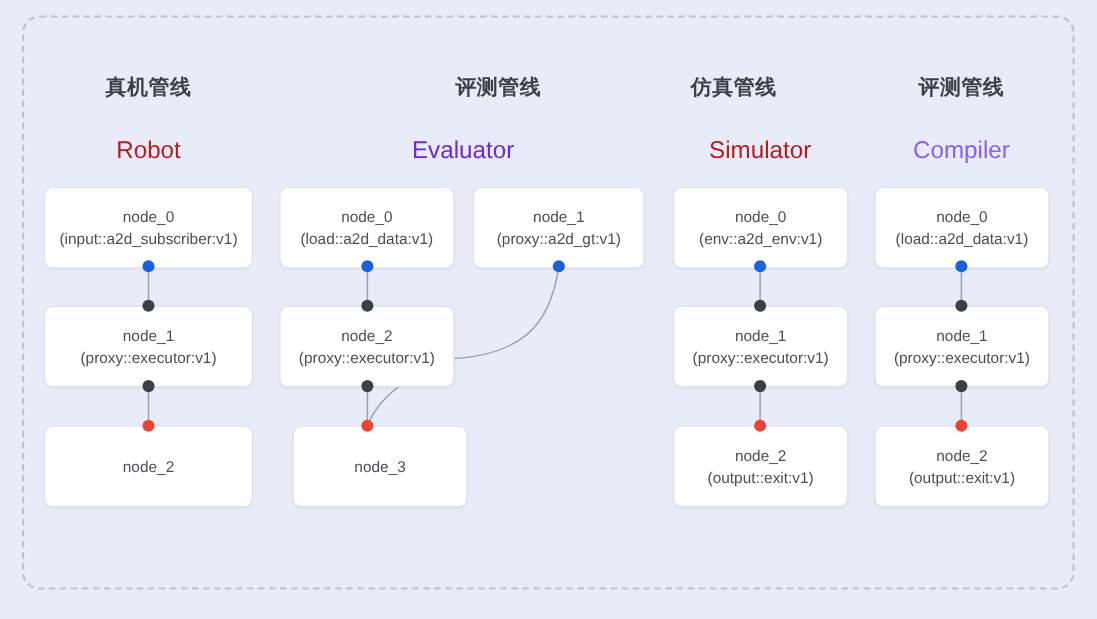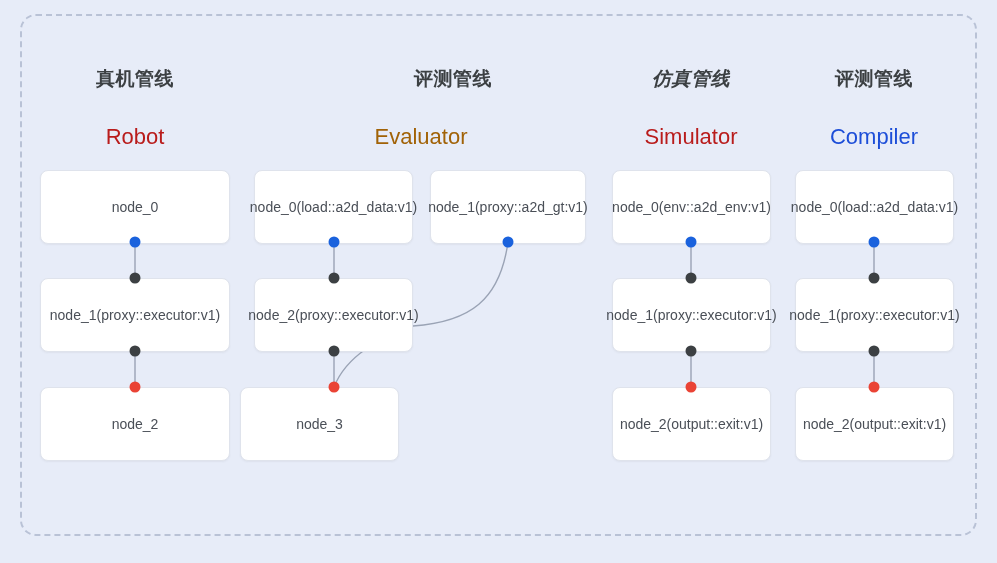--- a/index.html
+++ b/index.html
@@ -58,21 +58,21 @@
   }
 
   
   .node {
     position: absolute;
     background: #ffffff;
     border: 1px solid #dfe3ec;
     border-radius: 8px;
     box-sizing: border-box;
     display: flex;
-    flex-direction: row;
+    flex-direction: column;
     align-items: center;
     justify-content: center;
     box-shadow: 0 1px 2px rgba(60, 64, 67, 0.06);
     z-index: 3;
   }
   .node-title {
     font-size: 14px;
     color: #4a4f57;
     line-height: 20px;
     white-space: nowrap;
@@ -124,50 +124,51 @@
       <line x1="691" y1="242" x2="691" y2="278" stroke="#9aa3b5" stroke-width="1.4"></line>
       <line x1="691" y1="351" x2="691" y2="387" stroke="#9aa3b5" stroke-width="1.4"></line>
       <line x1="874" y1="242" x2="874" y2="278" stroke="#9aa3b5" stroke-width="1.4"></line>
       <line x1="874" y1="351" x2="874" y2="387" stroke="#9aa3b5" stroke-width="1.4"></line>
     </svg>
 
   <div id="titles">
       <div class="col-title-cn" style="left: 135px; top: 66px;">真机管线</div>
       <div class="col-title-en" style="left: 135px; top: 124px; color: #b91c1c;">Robot</div>
       <div class="col-title-cn" style="left: 431px; top: 66px; margin-left: 22px;">评测管线</div>
-      <div class="col-title-en" style="left: 421px; top: 124px; color: #a16207;">Evaluator</div>
-      <div class="col-title-cn" style="left: 691px; top: 66px; font-style: italic;">仿真管线</div>
+      <div class="col-title-en" style="left: 421px; top: 124px; color: #6d28d9;">Evaluator</div>
+      <div class="col-title-cn" style="left: 667px; top: 66px;">仿真管线</div>
       <div class="col-title-en" style="left: 691px; top: 124px; color: #b91c1c;">Simulator</div>
       <div class="col-title-cn" style="left: 874px; top: 66px;">评测管线</div>
-      <div class="col-title-en" style="left: 874px; top: 124px; color: #1d4ed8;">Compiler</div>
+      <div class="col-title-en" style="left: 874px; top: 124px; color: #8b5cf6;">Compiler</div>
     </div>
   <div id="nodes">
       <div class="node" style="left: 40px; top: 170px; width: 190px; height: 74px;">
         <div class="node-title">node_0</div>
+        <div class="node-sub">(input::a2d_subscriber:v1)</div>
       </div>
       <div class="node" style="left: 40px; top: 278px; width: 190px; height: 74px;">
         <div class="node-title">node_1</div>
         <div class="node-sub">(proxy::executor:v1)</div>
       </div>
       <div class="node" style="left: 40px; top: 387px; width: 190px; height: 74px;">
         <div class="node-title">node_2</div>
       </div>
       <div class="node" style="left: 254px; top: 170px; width: 159px; height: 74px;">
         <div class="node-title">node_0</div>
         <div class="node-sub">(load::a2d_data:v1)</div>
       </div>
       <div class="node" style="left: 430px; top: 170px; width: 156px; height: 74px;">
         <div class="node-title">node_1</div>
         <div class="node-sub">(proxy::a2d_gt:v1)</div>
       </div>
       <div class="node" style="left: 254px; top: 278px; width: 159px; height: 74px;">
         <div class="node-title">node_2</div>
         <div class="node-sub">(proxy::executor:v1)</div>
       </div>
-      <div class="node" style="left: 240px; top: 387px; width: 159px; height: 74px; align-items: center;">
+      <div class="node" style="left: 266px; top: 387px; width: 159px; height: 74px; align-items: center;">
         <div class="node-title">node_3</div>
       </div>
       <div class="node" style="left: 612px; top: 170px; width: 159px; height: 74px;">
         <div class="node-title">node_0</div>
         <div class="node-sub">(env::a2d_env:v1)</div>
       </div>
       <div class="node" style="left: 612px; top: 278px; width: 159px; height: 74px;">
         <div class="node-title">node_1</div>
         <div class="node-sub">(proxy::executor:v1)</div>
       </div>

